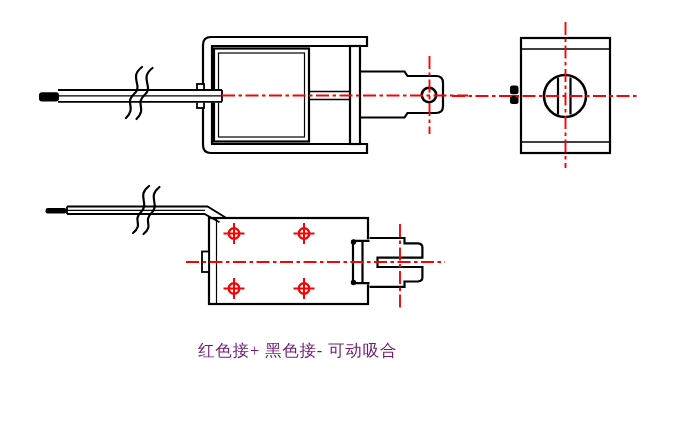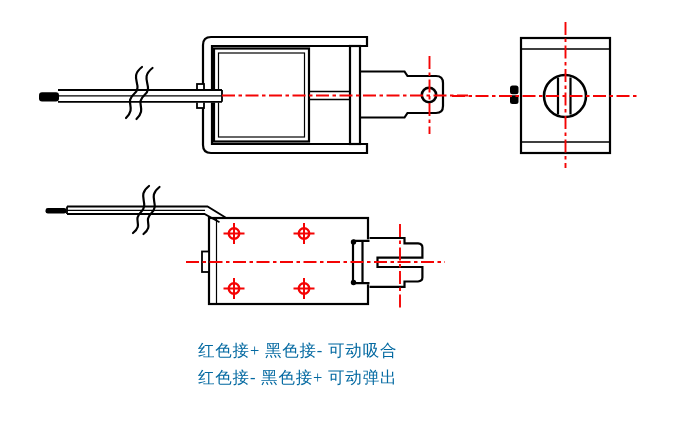--- a/index.html
+++ b/index.html
@@ -13,21 +13,21 @@
   .k18{stroke:#000;stroke-width:1.8;fill:none;}
   .k18f{stroke:#000;stroke-width:1.8;fill:#fff;}
   .k15{stroke:#000;stroke-width:1.5;fill:none;}
   .k1 {stroke:#000;stroke-width:1.2;fill:none;}
   .k2r{stroke:#000;stroke-width:2.2;fill:none;stroke-linecap:round;}
   .kf {fill:#000;stroke:none;}
   .wf {fill:#fff;stroke:none;}
   .rd {stroke:#f40404;stroke-width:1.9;fill:none;stroke-dasharray:13 3.5 3.5 3.5;}
   .rm {stroke:#f40404;stroke-width:2;fill:none;}
   .rc {stroke:#f40404;stroke-width:2.5;fill:none;}
-  .caption{position:absolute;left:198px;color:#0369a1;font-size:16.5px;
+  .caption{position:absolute;left:198px;color:#701a75;font-size:16.5px;
            letter-spacing:0.8px;white-space:pre;line-height:19px;}
   .cap1{top:341px;}
   .cap2{top:368px;}
 </style>
 </head>
 <body>
 
 <div class="stage">
 
   <svg width="676" height="433" viewBox="0 0 676 433">
@@ -121,14 +121,13 @@
     </g>
 
     <g>
       <path class="rd" d="M222,95.5 H468 M429.5,56 V134"></path>
       <path class="rd" d="M452,96 H637 M565.5,22 V168"></path>
       <path class="rd" d="M186,262 H445 M400,224 V311"></path>
     </g>
   </svg>
 
   <div class="caption cap1">红色接+ 黑色接- 可动吸合</div>
-  <div class="caption cap2">红色接- 黑色接+ 可动弹出</div>
 </div>
 
 </body></html>

